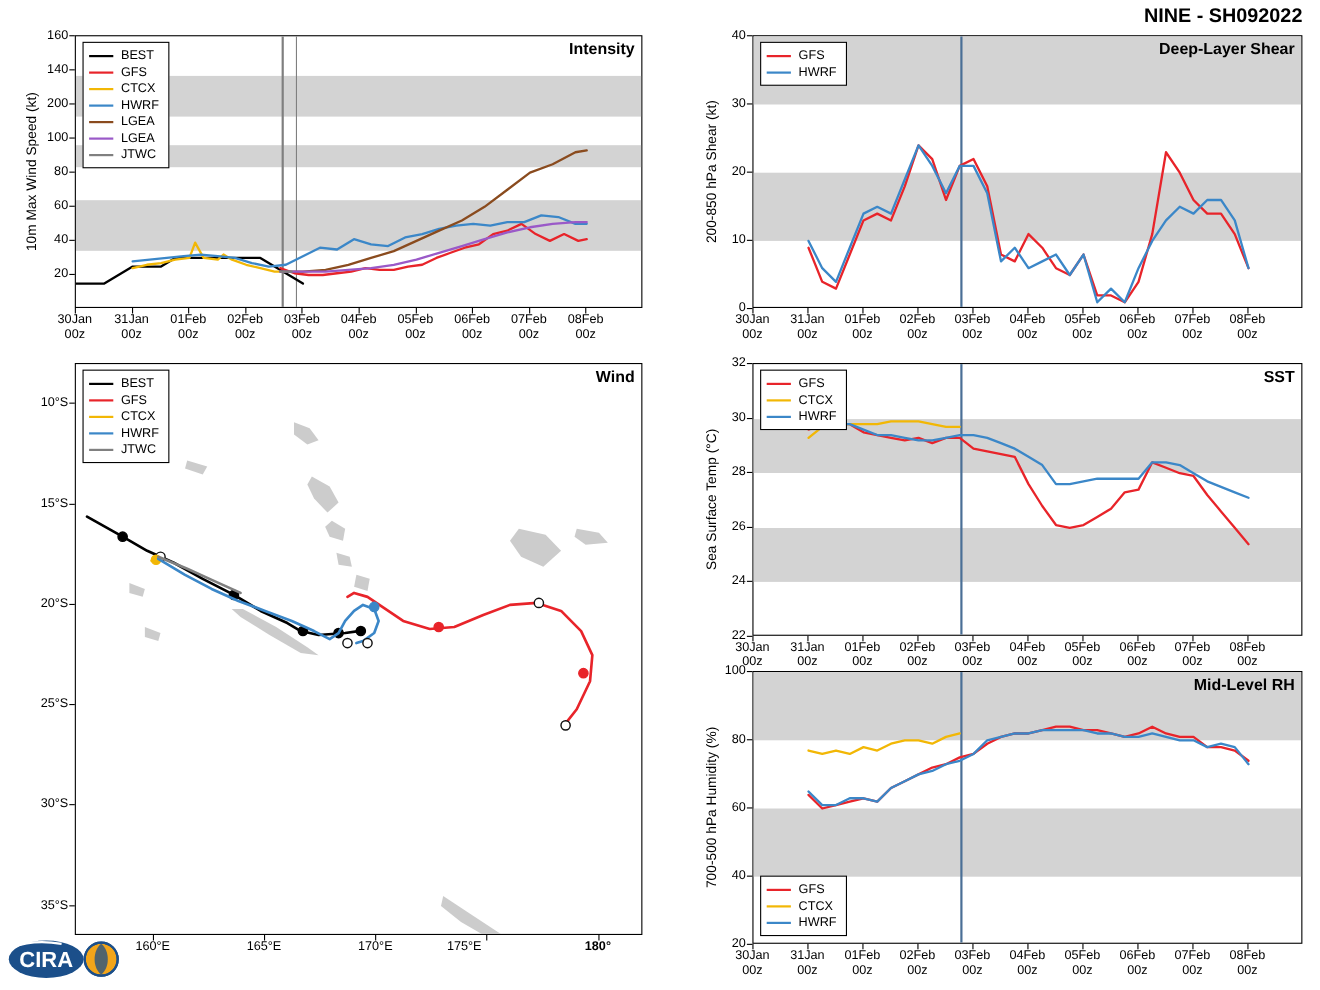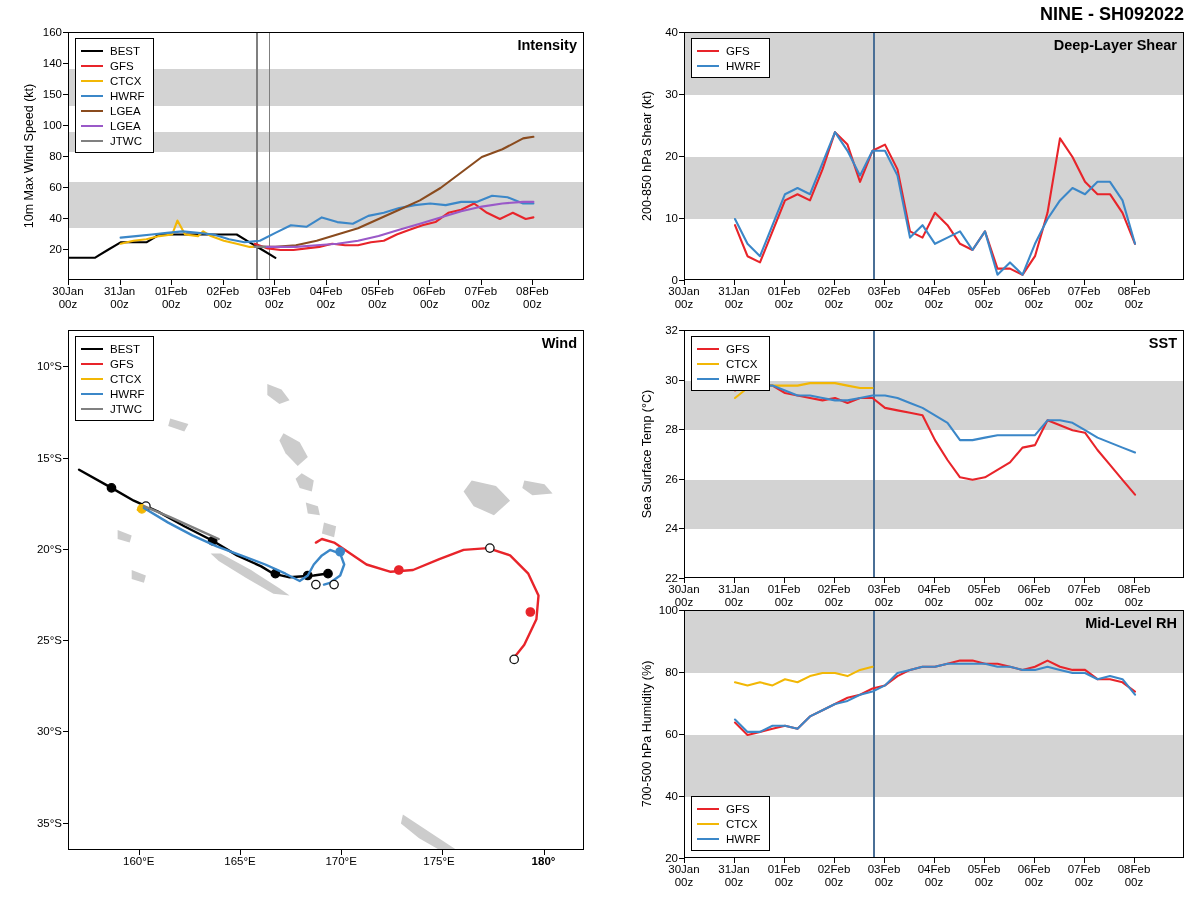--- a/index.html
+++ b/index.html
@@ -96,21 +96,21 @@
   <div class="ytick" style="top: 217px; right: 517px;">20</div>
       <div class="tickmark" style="top: 217px;"></div>
       <div class="ytick" style="top: 186px; right: 517px;">40</div>
       <div class="tickmark" style="top: 186px;"></div>
       <div class="ytick" style="top: 155px; right: 517px;">60</div>
       <div class="tickmark" style="top: 155px;"></div>
       <div class="ytick" style="top: 124px; right: 517px;">80</div>
       <div class="tickmark" style="top: 124px;"></div>
       <div class="ytick" style="top: 93px; right: 517px;">100</div>
       <div class="tickmark" style="top: 93px;"></div>
-      <div class="ytick" style="top: 62px; right: 517px;">150</div>
+      <div class="ytick" style="top: 62px; right: 517px;">200</div>
       <div class="tickmark" style="top: 62px;"></div>
       <div class="ytick" style="top: 31px; right: 517px;">140</div>
       <div class="tickmark" style="top: 31px;"></div>
       <div class="ytick" style="top: 0px; right: 517px;">160</div>
       <div class="tickmark" style="top: 0px;"></div>
       <div class="xtick" style="left: 0px; top: 253px;">
         <div>30Jan</div>
         <div>00z</div>
       </div>
       <div style="position: absolute; width: 1px; height: 5px; background: rgb(0, 0, 0); top: 248px; left: 0px;"></div>
@@ -240,21 +240,21 @@
       <div class="ytick" style="top: 401.404px; right: 517px;">30°S</div>
       <div class="tickmark" style="top: 401.404px;"></div>
       <div class="ytick" style="top: 492.632px; right: 517px;">35°S</div>
       <div class="tickmark" style="top: 492.632px;"></div>
       <div class="xtick" style="left: 70.8235px; top: 525px;">160°E</div>
       <div style="position: absolute; width: 1px; height: 5px; background: rgb(0, 0, 0); top: 520px; left: 70.8235px;"></div>
       <div class="xtick" style="left: 172px; top: 525px;">165°E</div>
       <div style="position: absolute; width: 1px; height: 5px; background: rgb(0, 0, 0); top: 520px; left: 172px;"></div>
       <div class="xtick" style="left: 273.176px; top: 525px;">170°E</div>
       <div style="position: absolute; width: 1px; height: 5px; background: rgb(0, 0, 0); top: 520px; left: 273.176px;"></div>
-      <div class="xtick" style="left: 371px; top: 525px;">175°E</div>
+      <div class="xtick" style="left: 354px; top: 525px;">175°E</div>
       <div style="position: absolute; width: 1px; height: 5px; background: rgb(0, 0, 0); top: 520px; left: 374.353px;"></div>
       <div class="xtick" style="left: 475.529px; top: 525px; font-weight: bold;">180°</div>
       <div style="position: absolute; width: 1px; height: 5px; background: rgb(0, 0, 0); top: 520px; left: 475.529px;"></div>
       <div class="legend" style="left: 7px; top: 6px;">
         <div class="row">
           <span class="swatch" style="border-top-color: rgb(0, 0, 0);"></span>
           <span class="lbl">BEST</span>
         </div>
         <div class="row">
           <span class="swatch" style="border-top-color: rgb(232, 36, 42);"></span>
@@ -532,14 +532,24 @@
           <span class="swatch" style="border-top-color: rgb(242, 183, 5);"></span>
           <span class="lbl">CTCX</span>
         </div>
         <div class="row">
           <span class="swatch" style="border-top-color: rgb(59, 135, 200);"></span>
           <span class="lbl">HWRF</span>
         </div>
       </div>
     </div>
 
+  <div class="logo">
+    <svg width="120" height="46" viewBox="0 0 120 46">
+      <ellipse cx="34" cy="24" rx="34" ry="17" fill="#1b4f8a"></ellipse>
+      <text x="34" y="31" font-family="Liberation Sans, sans-serif" font-size="20" font-weight="bold" fill="#ffffff" text-anchor="middle">CIRA</text>
+      <path d="M4 13 Q22 6 48 10" stroke="#ffffff" stroke-width="2" fill="none"></path>
+      <circle cx="84" cy="24" r="15" fill="#f2a51a" stroke="#1b4f8a" stroke-width="2"></circle>
+      <path d="M84 10 C92 16 92 32 84 38 C76 32 76 16 84 10 Z" fill="#1b4f8a" opacity="0.75"></path>
+      <circle cx="84" cy="24" r="15" fill="none" stroke="#1b4f8a" stroke-width="2"></circle>
+    </svg>
+  </div>
 
 </div>
 
 </body></html>

